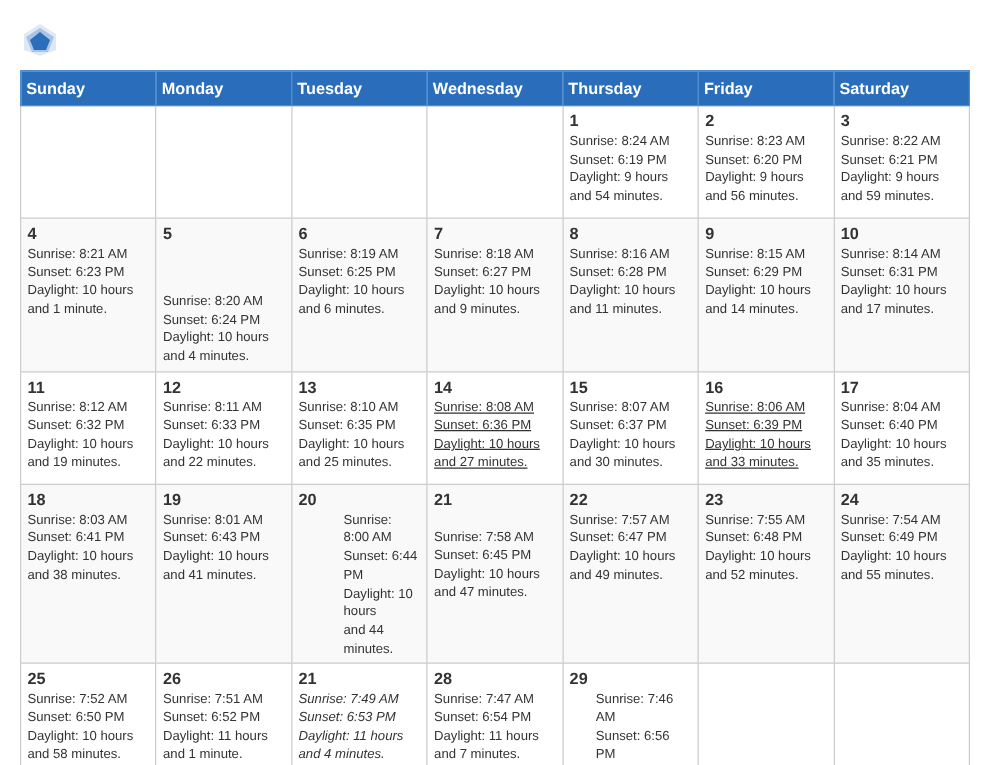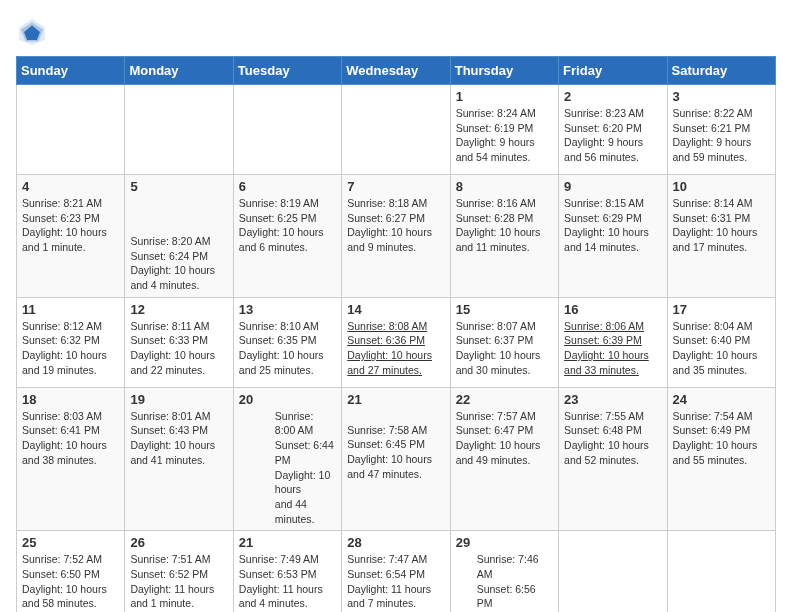--- a/index.html
+++ b/index.html
@@ -319,21 +319,21 @@
         </td>
         <td>
           <span class="day-number">26</span>
           <div class="day-info" style="white-space: pre-line;">Sunrise: 7:51 AM
 Sunset: 6:52 PM
 Daylight: 11 hours
 and 1 minute.</div>
         </td>
         <td>
           <span class="day-number">21</span>
-          <div class="day-info" style="white-space: pre-line;">Sunrise: 7:49 AM
+          <div class="day-info" style="white-space: pre-line; font-style: italic;">Sunrise: 7:49 AM
 Sunset: 6:53 PM
 Daylight: 11 hours
 and 4 minutes.</div>
         </td>
         <td>
           <span class="day-number">28</span>
           <div class="day-info" style="white-space: pre-line;">Sunrise: 7:47 AM
 Sunset: 6:54 PM
 Daylight: 11 hours
 and 7 minutes.</div>

